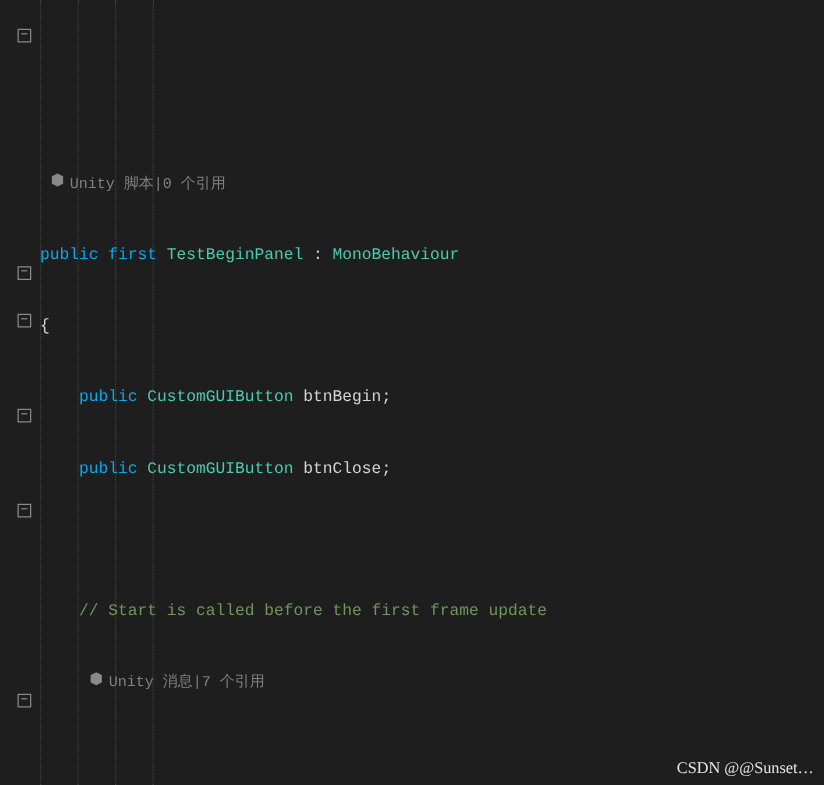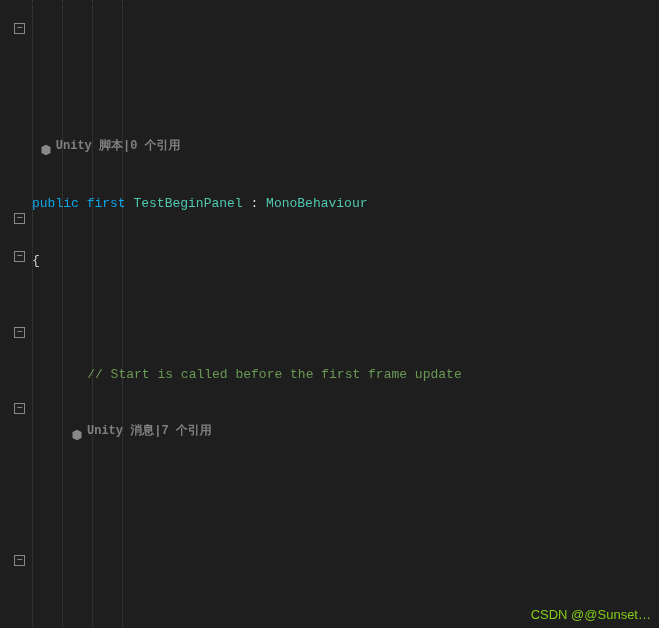--- a/index.html
+++ b/index.html
@@ -45,44 +45,43 @@
   }
   .line { height: 19px; position: relative; }
   .guide {
     position: absolute;
     border-left: 1px dotted #404040;
     top: 0;
     bottom: 0;
   }
   .kw-blue { color: #0ea5e9; }
   .kw-type { color: #4ec9b0; margin-top: 26px; }
-  .kw-comment { color: #6a9955; margin-left: 24px; }
+  .kw-comment { color: #6a9955; }
   .kw-punct { color: #d4d4d4; }
   .kw-var { color: #d4d4d4; }
   .codelens {
     color: #808080;
     font-size: 12px;
     display: inline-flex;
-    align-items: flex-end;
+    align-items: flex-start;
     gap: 4px;
-    font-weight: bold;
   }
   .unity-icon {
     display: inline-block;
     width: 12px;
     height: 12px;
   }
   .unity-icon svg { width: 12px; height: 12px; }
   .watermark {
     position: absolute;
     right: 8px;
     bottom: 6px;
-    color: #84cc16;
+    color: #e5e5e5;
     font-size: 13px;
-    font-family: Liberation Sans, sans-serif;
+    font-family: Liberation Serif, serif;
     margin-left: 33px;
   }
 </style>
 </head>
 <body>
 
 <div class="editor">
   <div class="gutter">
     <div class="fold" style="top:23px">−</div>
     <div class="fold" style="top:213px">−</div>
@@ -96,20 +95,22 @@
     <div class="guide" style="left:4px"></div>
     <div class="guide" style="left:34px"></div>
     <div class="guide" style="left:64px"></div>
     <div class="guide" style="left:94px"></div>
 
     <div class="line"> <span class="codelens"><span class="unity-icon"><svg viewBox="0 0 16 16">
               <path fill="#888" d="M8 1l6 3v8l-6 3-6-3V4z"></path>
             </svg></span><span>Unity 脚本|0 个引用</span></span></div>
     <div class="line"><span class="kw-blue">public</span> <span class="kw-blue">first</span> <span class="kw-type">TestBeginPanel</span><span class="kw-punct"> : </span><span class="kw-type">MonoBehaviour</span></div>
     <div class="line"><span class="kw-punct">{</span></div>
+    <div class="line">    <span class="kw-blue">public</span> <span class="kw-type">CustomGUIButton</span> <span class="kw-var">btnBegin</span><span class="kw-punct">;</span></div>
+    <div class="line">    <span class="kw-blue">public</span> <span class="kw-type">CustomGUIButton</span> <span class="kw-var">btnClose</span><span class="kw-punct">;</span></div>
     <div class="line"></div>
     <div class="line">    <span class="kw-comment">// Start is called before the first frame update</span></div>
     <div class="line">     <span class="codelens"><span class="unity-icon"><svg viewBox="0 0 16 16">
               <path fill="#888" d="M8 1l6 3v8l-6 3-6-3V4z"></path>
             </svg></span><span>Unity 消息|7 个引用</span></span></div>
     
     
     
     
     

